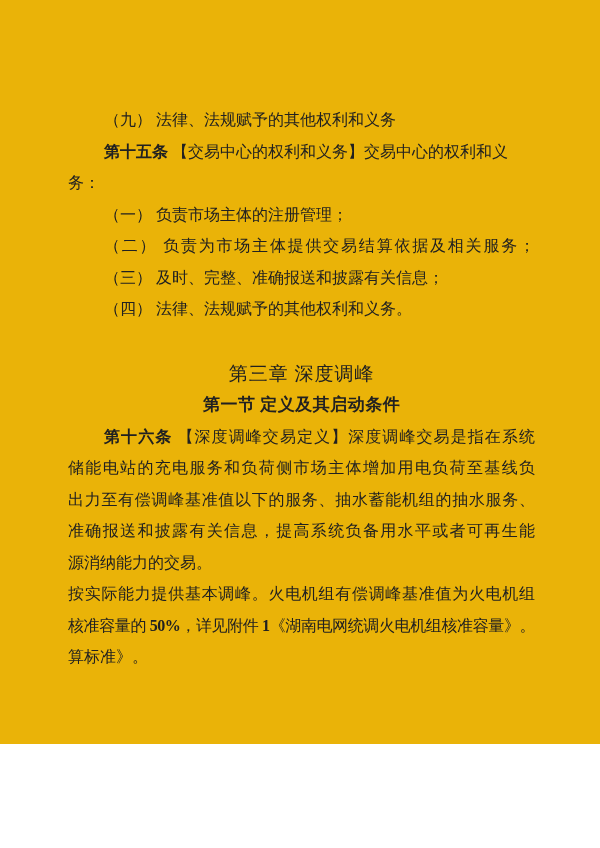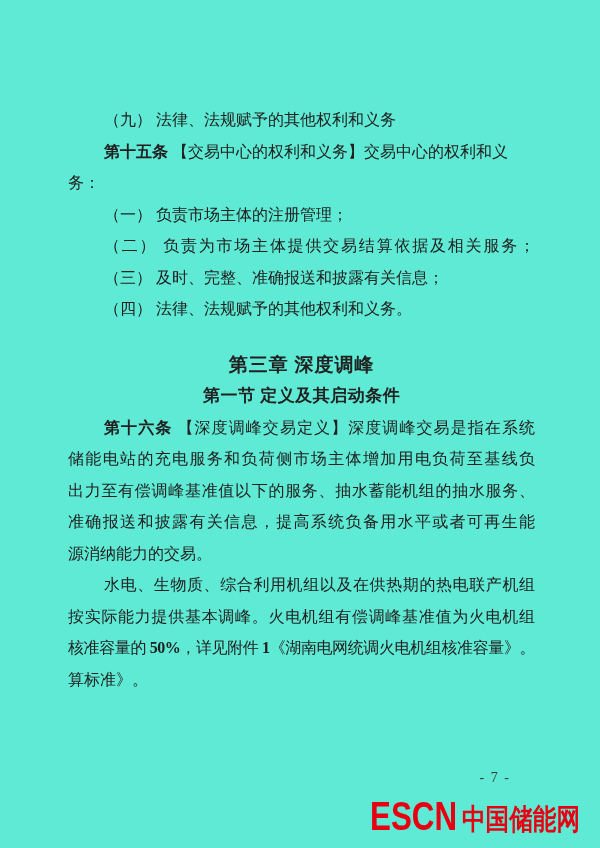--- a/index.html
+++ b/index.html
@@ -3,22 +3,22 @@
 <meta charset="utf-8">
 <style>
   html, body {
     margin: 0;
     padding: 0;
     background: #ffffff;
   }
   .page {
     position: relative;
     width: 600px;
-    height: 848px;
-    background: #5eead4;
+    height: 744px;
+    background: #eab308;
     overflow: hidden;
     font-family: "Liberation Serif", "DejaVu Serif", serif;
     color: #212121;
   }
   .content {
     position: absolute;
     left: 68px;
     top: 104px;
     width: 467px;
   }
@@ -27,25 +27,25 @@
     line-height: 31.5px;
     height: 31.5px;
     text-align: left;
   }
   .ind { text-indent: 36px; }
   .jf  { text-align: justify; text-align-last: justify; }
   .tight { letter-spacing: -0.5px; }
   .bd { font-weight: bold; }
   .h1 {
     font-size: 19px;
-    font-weight: bold;
+    font-weight: normal;
     text-align: right;
     text-align-last: center;
     letter-spacing: 1px;
-    margin-top: 24px;
+    margin-top: 33px;
   }
   .h2 {
     font-size: 17px;
     font-weight: bold;
     text-align: center;
     text-align-last: center;
     letter-spacing: 0.5px;
   }
   .page-num {
     position: absolute;
@@ -91,21 +91,20 @@
 
     <div class="ln h2">第一节 定义及其启动条件</div>
 
     <div class="ln ind jf"><span class="bd">第十六条</span><span> 【深度调峰交易定义】深度调峰交易是指在系统</span></div>
 
     <div class="ln jf">储能电站的充电服务和负荷侧市场主体增加用电负荷至基线负</div>
     <div class="ln jf">出力至有偿调峰基准值以下的服务、抽水蓄能机组的抽水服务、</div>
     <div class="ln jf">准确报送和披露有关信息，提高系统负备用水平或者可再生能</div>
     <div class="ln">源消纳能力的交易。</div>
 
-    <div class="ln ind jf">水电、生物质、综合利用机组以及在供热期的热电联产机组</div>
     <div class="ln jf">按实际能力提供基本调峰。火电机组有偿调峰基准值为火电机组</div>
 
     <div class="ln jf tight"><span>核准容量的 </span><span class="bd">50%</span><span>，详见附件 </span><span class="bd">1</span><span>《湖南电网统调火电机组核准容量》。</span></div>
 
 
     <div class="ln">算标准》。</div>
 
   </div>
 
   <div class="page-num">- 7 -</div>

